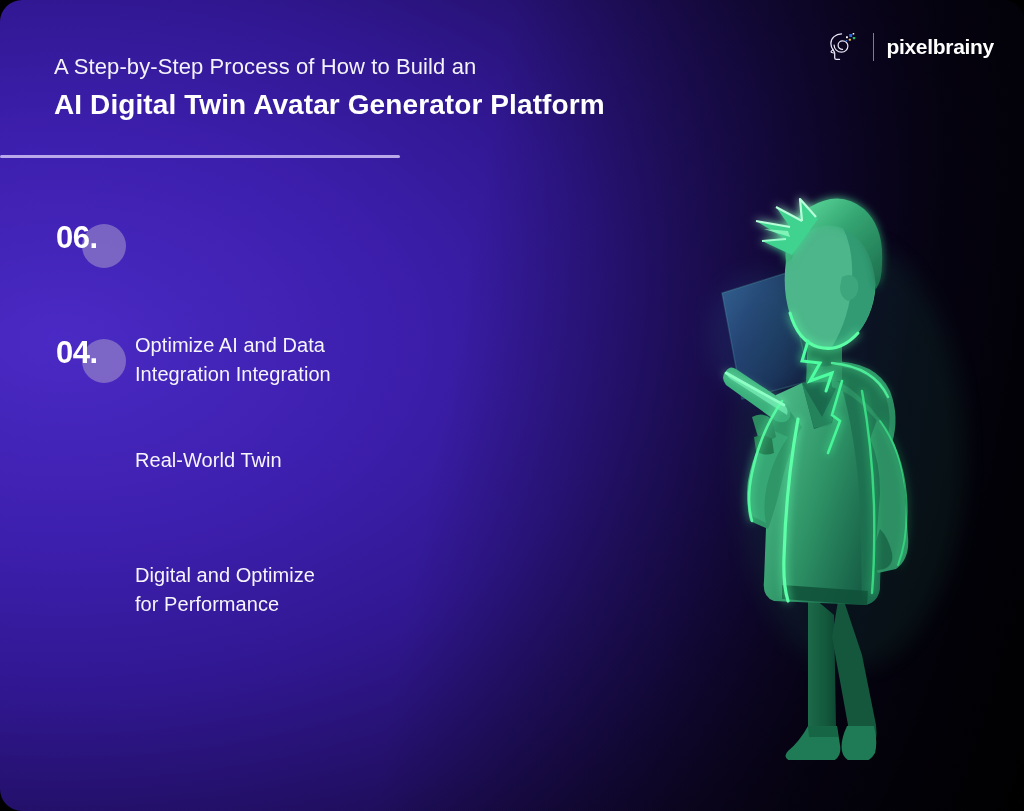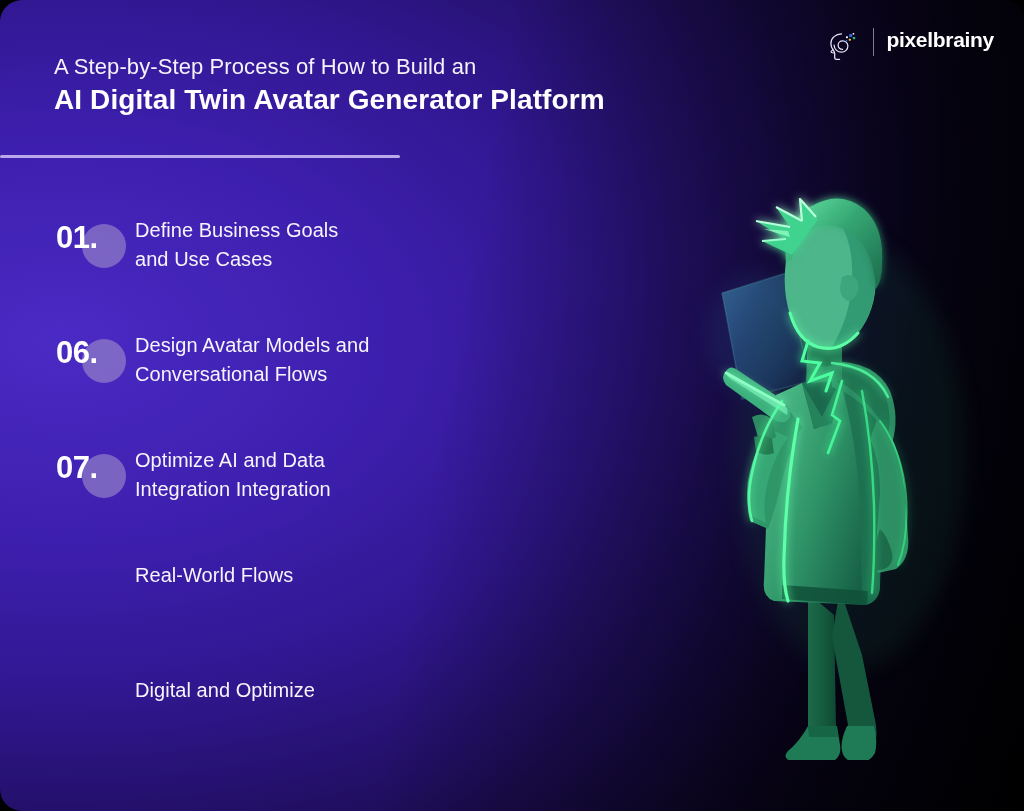--- a/index.html
+++ b/index.html
@@ -22,39 +22,39 @@
   #infographic::after{
     content:"";
     position:absolute; inset:0;
     background:linear-gradient(100deg, rgba(0,0,0,0) 44%, rgba(4,2,12,.45) 66%, rgba(2,1,7,.86) 84%, rgba(0,0,0,.96) 100%);
     pointer-events:none;
   }
 
   
   .logo {
     position:absolute; top:28px; right:30px;
-    display:flex; align-items:flex-start; gap:12px;
+    display:flex; align-items:center; gap:12px;
     z-index:6;
   }
   .logo-mark { width:38px; height:38px; display:block; }
   .logo-div { width:1.5px; height:28px; background:rgba(225,220,245,.55); }
   .logo-word {
     color:#ffffff; font-size:21px; font-weight:bold;
     letter-spacing:-.3px;
   }
 
   
   .heading { position:absolute; left:54px; top:52px; z-index:5; }
   .heading .l1 {
     color:#f4f2fb; font-size:22px; font-weight:400;
     letter-spacing:.1px; line-height:1.34; white-space:nowrap;
   }
   .heading .l2 {
     color:#ffffff; font-size:28px; font-weight:bold;
-    letter-spacing:.1px; line-height:1.34; white-space:nowrap;
+    letter-spacing:.1px; line-height:1.34; margin-top:5px; white-space:nowrap;
   }
   .rule {
     position:absolute; left:0; top:155px; width:400px; height:3px;
     background:#b9a9ea; border-radius:2px; z-index:5;
   }
 
   
   .steps { position:absolute; left:56px; top:206px; width:470px; z-index:5; }
   .step { position:relative; height:115px; }
   .step-num-wrap {
@@ -108,62 +108,49 @@
   </div>
 
   <div class="heading">
     <div class="l1">A Step-by-Step Process of How to Build an</div>
     <div class="l2">AI Digital Twin Avatar Generator Platform</div>
   </div>
   <div class="rule"></div>
 
   <div class="steps">
 
-    <div class="step">
-      <div class="step-num-wrap">
-        <div class="blob"></div>
-        <div class="step-num">01.</div>
-      </div>
-      <div class="step-text">
-        <span>Define Business Goals</span>
-        <span>and Use Cases</span>
-      </div>
-    </div>
 
     <div class="step">
       <div class="step-num-wrap">
         <div class="blob"></div>
         <div class="step-num">06.</div>
       </div>
-      <div class="step-text">
-        <span>Design Avatar Models and</span>
-        <span>Conversational Flows</span>
-      </div>
     </div>
 
     <div class="step">
       <div class="step-num-wrap">
         <div class="blob"></div>
-        <div class="step-num">07.</div>
+        <div class="step-num">04.</div>
       </div>
       <div class="step-text">
         <span>Optimize AI and Data</span>
         <span>Integration Integration</span>
       </div>
     </div>
 
     <div class="step">
       <div class="step-text">
-        <span>Real-World Flows</span>
+        <span>Real-World Twin</span>
       </div>
     </div>
 
     <div class="step">
       <div class="step-text">
         <span>Digital and Optimize</span>
+        <span>for Performance</span>
       </div>
     </div>
 
   </div>
 
   <div class="avatar">
     <svg viewBox="0 0 320 575" fill="none">
       <defs>
         <linearGradient id="gScreen" x1="0" y1="0" x2="1" y2="1">
           <stop offset="0%" stop-color="#4aa7c9" stop-opacity=".55"></stop>

